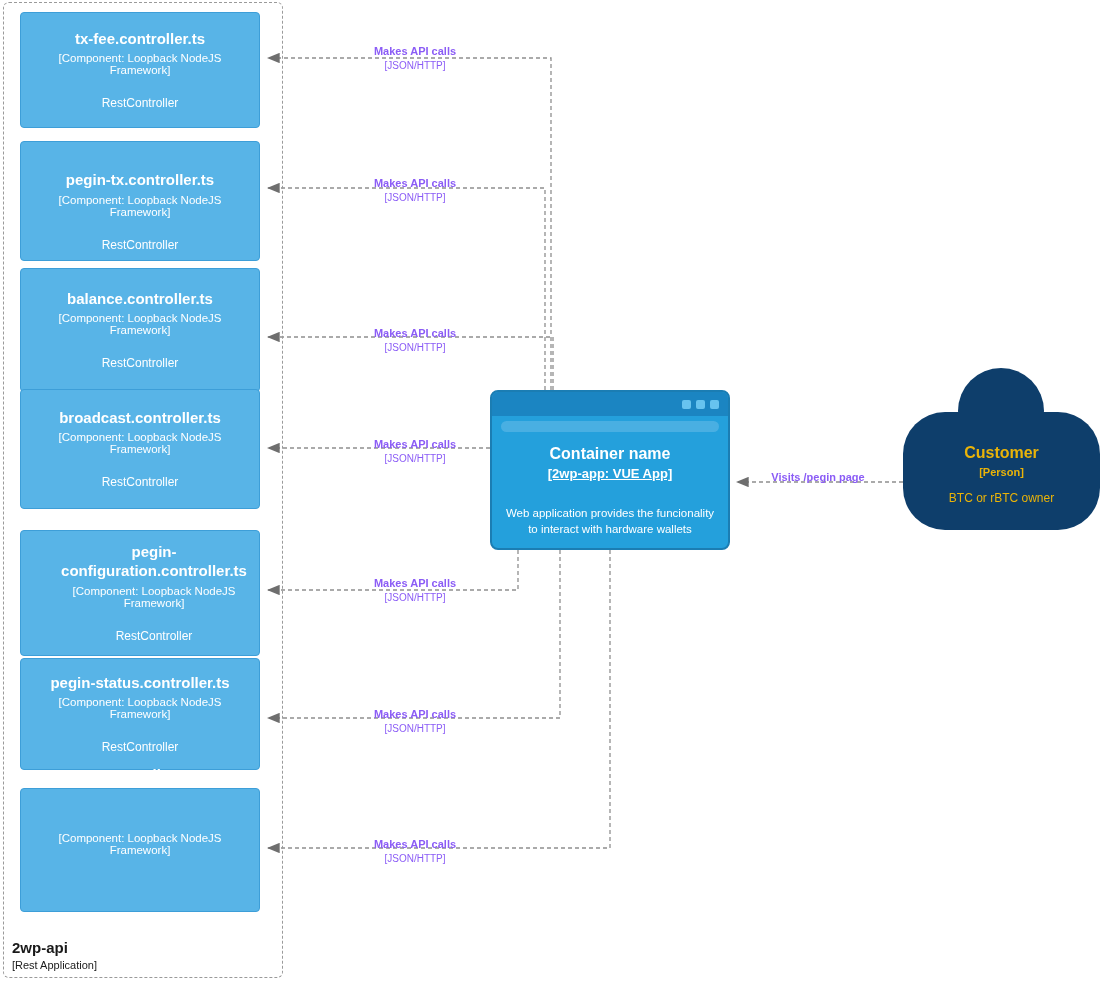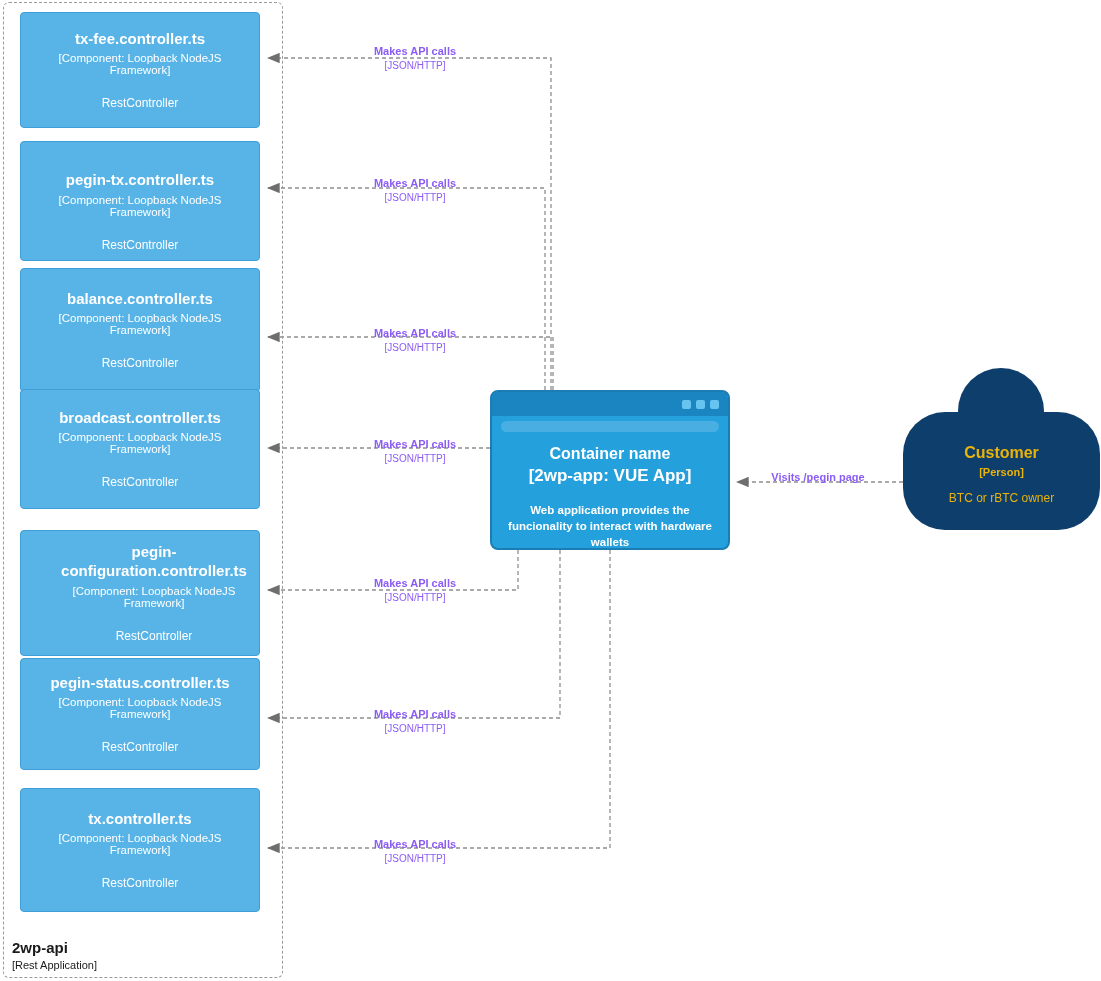--- a/index.html
+++ b/index.html
@@ -25,22 +25,22 @@
   .c-tech { font-size:12px; margin-top:20px; }
 
   .container-box { position:absolute; left:490px; top:390px; width:240px; height:160px;
                    background:#24a0dc; border:2px solid #1b7db3; border-radius:8px; overflow:hidden; }
   .browser-header { height:24px; background:#1b85c2; display:flex; align-items:center;
                     justify-content:flex-end; gap:5px; padding:0 9px; }
   .dot { width:9px; height:9px; border-radius:2px; background:#67c3ef; }
   .browser-bar { height:11px; margin:5px 9px 0; background:#49afe2; border-radius:6px; }
   .container-body { padding:13px 12px 0; text-align:center; color:#ffffff; }
   .container-name { font-size:16px; font-weight:bold; }
-  .container-meta { font-size:17px; font-weight:bold; margin-top:3px; }
-  .container-desc { font-size:11.5px; font-weight:bold; margin-top:16px; line-height:1.4; }
+  .container-meta { font-size:13px; font-weight:bold; margin-top:3px;text-decoration:underline; }
+  .container-desc { font-size:11.5px; font-weight:normal; margin-top:24px; line-height:1.4; }
 
   .person-head { position:absolute; left:958px; top:368px; width:86px; height:86px;
                  border-radius:50%; background:#0e3e6b; }
   .person-body { position:absolute; left:903px; top:412px; width:197px; height:118px;
                  border-radius:42px; background:#0e3e6b; color:#eab308; text-align:center;
                  padding-top:32px; }
   .person-name { font-size:16px; font-weight:bold; }
   .person-meta { font-size:11px; font-weight:bold; margin-top:4px; }
   .person-desc { font-size:12px; margin-top:13px; }
 
@@ -100,21 +100,21 @@
   <div class="component" style="top:530px;height:126px;padding-left:38px;">
     <div class="c-name">pegin-configuration.controller.ts</div>
     <div class="c-meta">[Component: Loopback NodeJS Framework]</div>
     <div class="c-tech">RestController</div>
   </div>
   <div class="component" style="top:658px;height:112px;">
     <div class="c-name">pegin-status.controller.ts</div>
     <div class="c-meta">[Component: Loopback NodeJS Framework]</div>
     <div class="c-tech">RestController</div>
   </div>
-  <div class="component" style="top:788px;height:124px;">
+  <div class="component" style="top:788px;height:124px;gap:44px;">
     <div class="c-name">tx.controller.ts</div>
     <div class="c-meta">[Component: Loopback NodeJS Framework]</div>
     <div class="c-tech">RestController</div>
   </div>
 
   <div class="container-box">
     <div class="browser-header">
       <span class="dot"></span>
       <span class="dot"></span>
       <span class="dot"></span>

